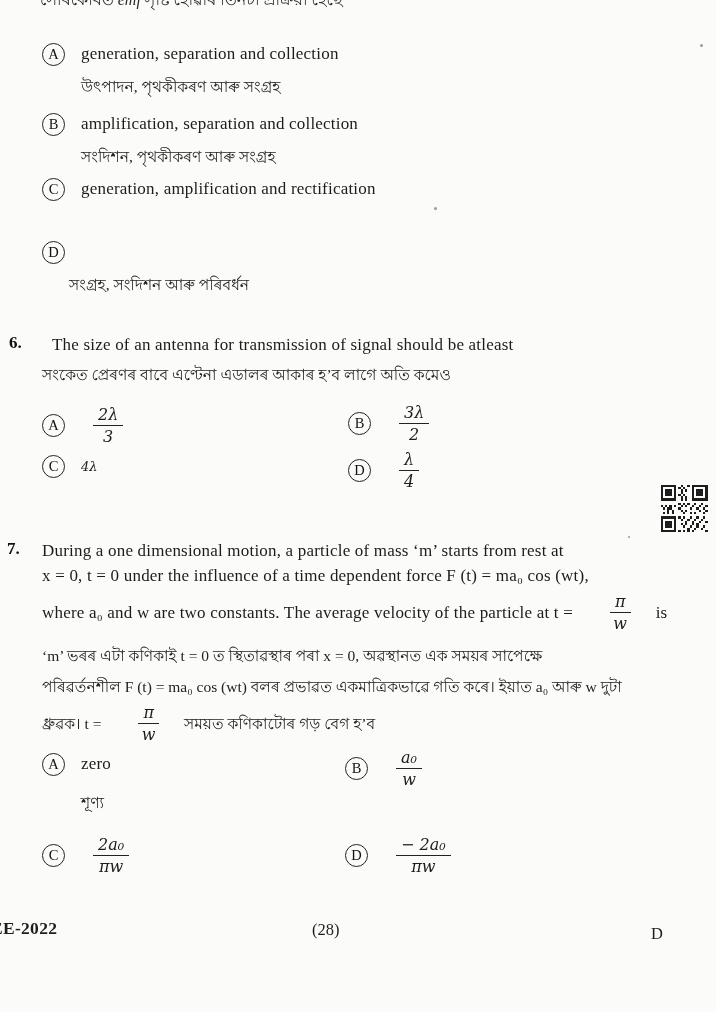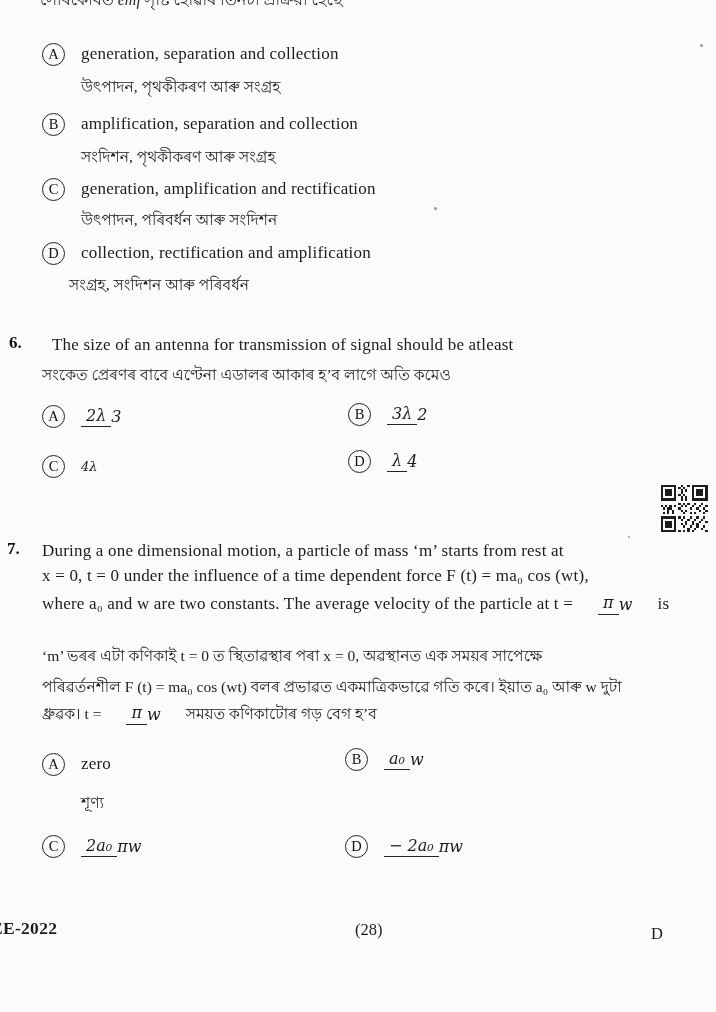--- a/index.html
+++ b/index.html
@@ -48,27 +48,28 @@
     color:#111;
     flex:0 0 auto;
     box-sizing:border-box;
   }
   .math{
     font-style:italic;
     font-family:"DejaVu Serif","Liberation Serif",serif;
   }
   .frac{
     display:inline-flex;
-    flex-direction:row;
+    flex-direction:column;
     align-items:center;
     font-style:italic;
     font-family:"DejaVu Serif","Liberation Serif",serif;
     font-size:16px;
     line-height:1.2;
     color:#1c1c1c;
+    margin-left:12px;
   }
   .frac .num{
     border-bottom:1.3px solid #222;
     padding:0 5px 1px 5px;
   }
   .frac .den{padding-top:1px;}
   .inline-math-line{
     display:flex;
     align-items:center;
     gap:25px;
@@ -114,25 +115,23 @@
   <div class="abs opt-row" style="left:42px;top:112px;">
     <span class="opt-circle">B</span>
     <span class="en-text">amplification, separation and collection</span>
   </div>
   <div class="abs as-text" style="left:81px;top:146px;">সংদিশন, পৃথকীকৰণ আৰু সংগ্ৰহ</div>
 
   <div class="abs opt-row" style="left:42px;top:177px;">
     <span class="opt-circle">C</span>
     <span class="en-text">generation, amplification and rectification</span>
   </div>
-  <div class="abs as-text" style="left:81px;top:209px;">উৎপাদন, পৰিবৰ্ধন আৰু সংদিশন</div>
 
   <div class="abs opt-row" style="left:42px;top:241px;">
     <span class="opt-circle">D</span>
-    <span class="en-text">collection, rectification and amplification</span>
   </div>
   <div class="abs as-text" style="left:69px;top:274px;">সংগ্ৰহ, সংদিশন আৰু পৰিবৰ্ধন</div>
 
   <div class="abs qnum" style="left:9px;top:333px;">6.</div>
   <div class="abs en-text" style="left:52px;top:333px;width:650px;">The size of an antenna for transmission of signal should be atleast</div>
   <div class="abs as-text" style="left:42px;top:364px;width:650px;">সংকেত প্ৰেৰণৰ বাবে এণ্টেনা এডালৰ আকাৰ হ’ব লাগে অতি কমেও</div>
 
   <div class="abs opt-row" style="left:42px;top:405px;">
     <span class="opt-circle">A</span>
     <span class="frac">
@@ -297,20 +296,20 @@
   </div>
   <div class="abs opt-row" style="left:345px;top:835px;">
     <span class="opt-circle">D</span>
     <span class="frac">
       <span class="num">− 2a₀</span>
       <span class="den">πw</span>
     </span>
   </div>
 
   <div class="abs footer-left" style="left:-9px;top:918px;">EE-2022</div>
-  <div class="abs footer-center" style="left:312px;top:920px;margin-left:43px;">(28)</div>
+  <div class="abs footer-center" style="left:312px;top:920px;">(28)</div>
   <div class="abs footer-right" style="left:651px;top:924px;">D</div>
 
   <span class="speck" style="left:700px;top:44px;"></span>
   <span class="speck" style="left:434px;top:207px;"></span>
   <span class="speck" style="left:628px;top:536px;width:2px;height:2px;"></span>
 
 </div>
 
 </body></html>

